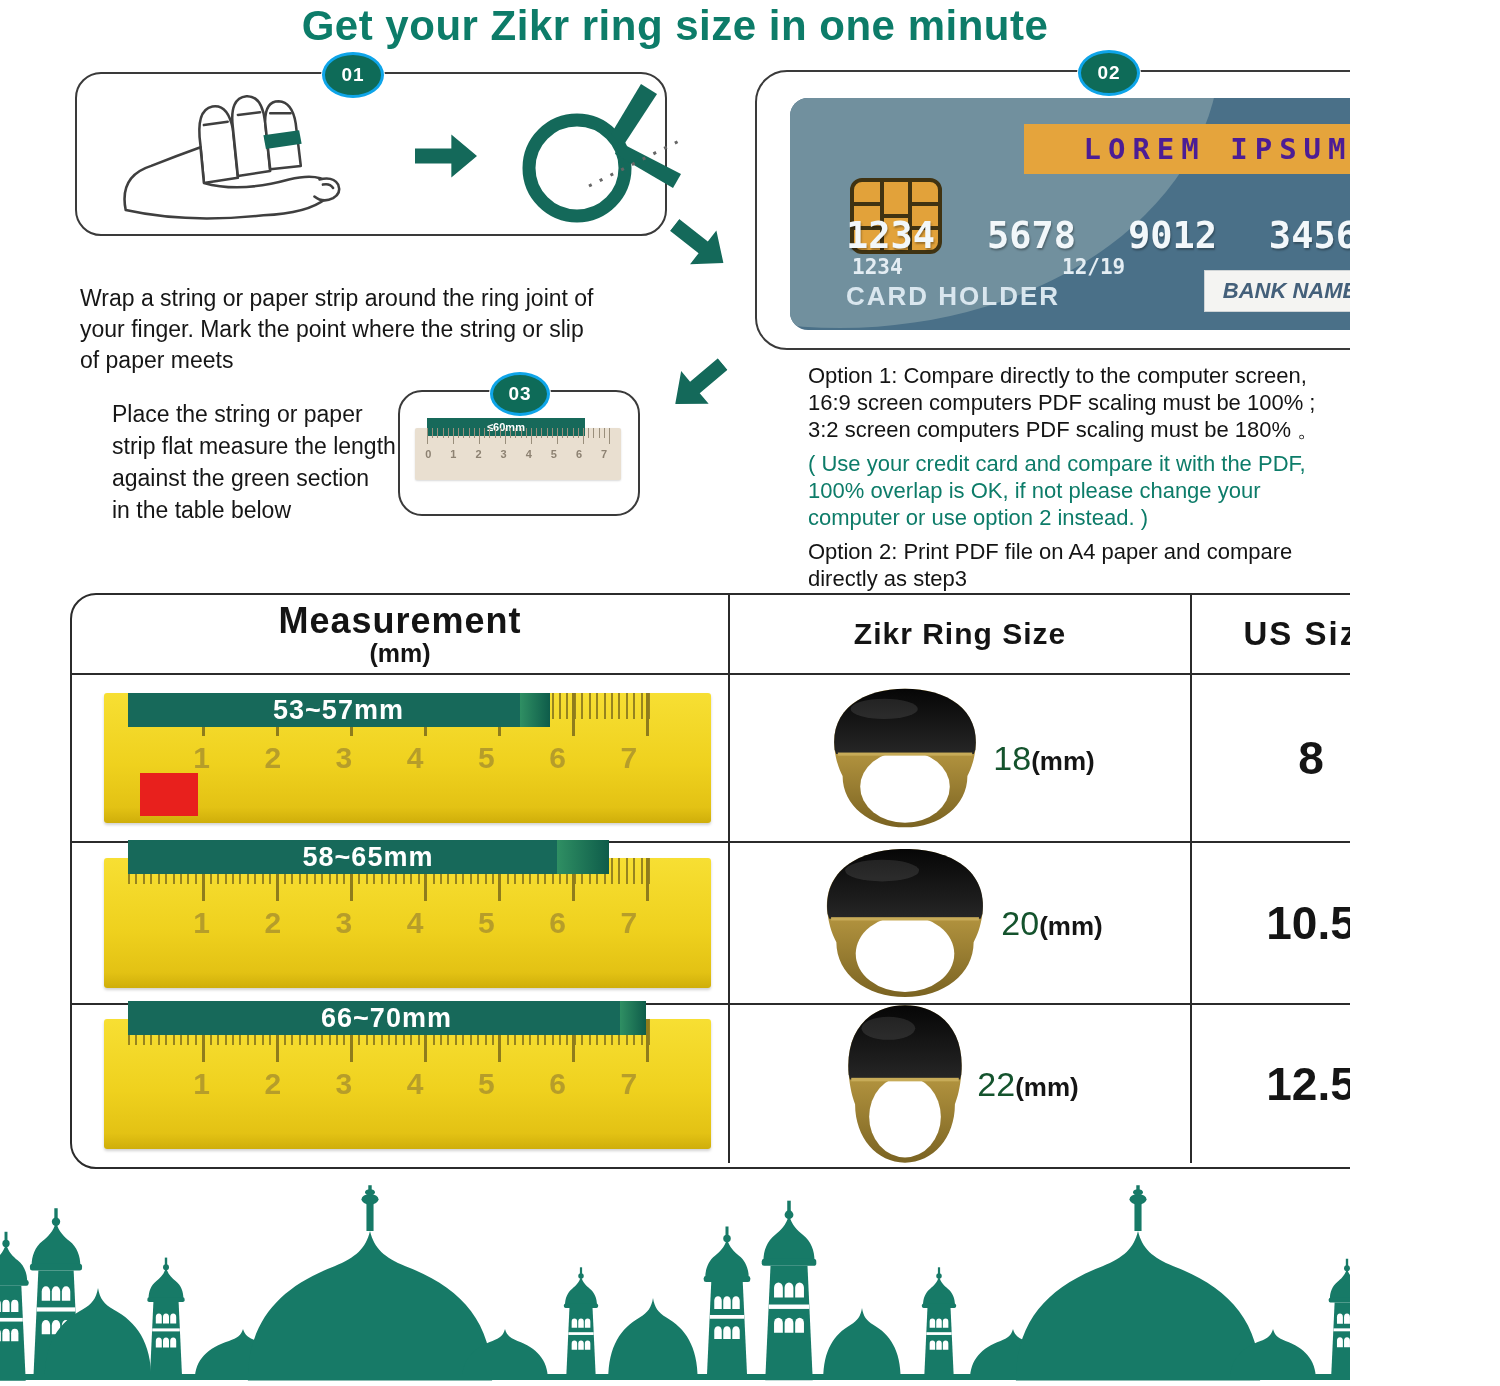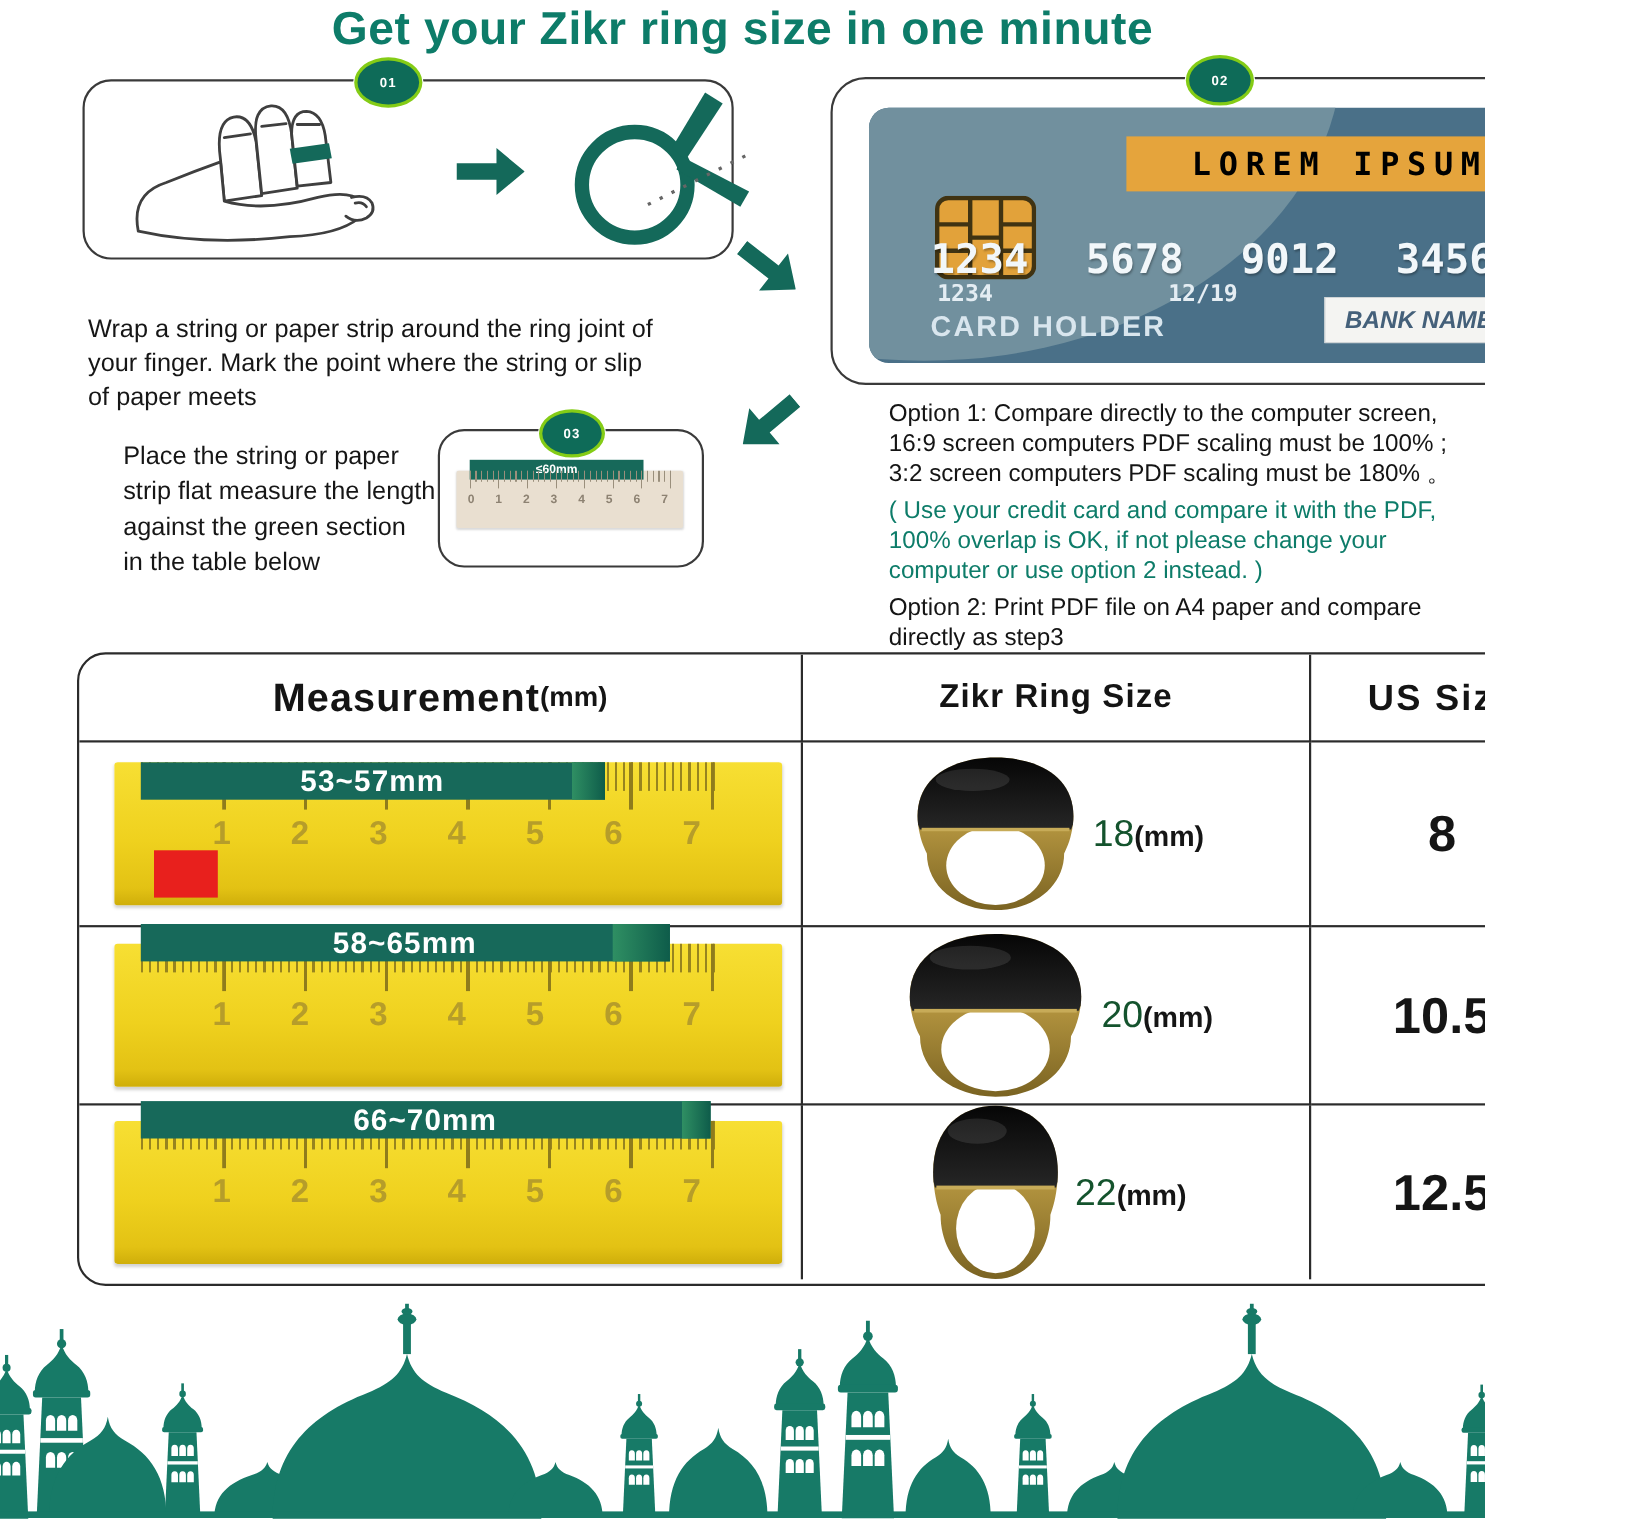--- a/index.html
+++ b/index.html
@@ -3,22 +3,22 @@
 <meta charset="utf-8">
 <style>
   html,body{margin:0;padding:0;background:#fff;}
   .page{position:relative;width:1350px;height:1386px;background:#fff;overflow:hidden;
         font-family:"Liberation Sans",sans-serif;color:#141414;}
   .title{position:absolute;top:2px;left:0;width:100%;text-align:center;
          font-size:42px;font-weight:800;letter-spacing:.5px;color:var(--teal,#0D7C69);}
   
   .panel{position:absolute;border:2px solid #3a3a3a;border-radius:28px;background:#fff;}
   .badge{position:absolute;width:56px;height:40px;border-radius:50%;
-         background:var(--badge-green,#0E6B58);border:3px solid #84cc16;
-         box-shadow:0 0 0 1px #fff;color:#fff;font-weight:bold;font-size:12px;
+         background:var(--badge-green,#0E6B58);border:3px solid #0ea5e9;
+         box-shadow:0 0 0 1px #fff;color:#fff;font-weight:bold;font-size:19px;
          letter-spacing:1px;display:flex;align-items:center;justify-content:center;z-index:5;}
   #panel1{left:75px;top:72px;width:588px;height:160px;border-radius:26px;}
   #badge1{left:322px;top:52px;}
   #panel2{left:755px;top:70px;width:690px;height:276px;border-radius:32px;}
   #badge2{left:1078px;top:50px;}
   #panel3{left:398px;top:390px;width:238px;height:122px;border-radius:24px;}
   #badge3{left:490px;top:372px;width:54px;height:38px;}
   .cap{position:absolute;font-size:23px;line-height:31px;font-weight:500;color:#161616;}
   #cap1{left:80px;top:241px;margin-top:42px;}
   #cap3{left:80px;top:398px;line-height:32px;margin-left:32px;}
@@ -31,21 +31,21 @@
   #hand{position:absolute;left:16px;top:12px;}
   #loop{position:absolute;left:400px;top:6px;}
   
   .card{position:absolute;left:33px;top:26px;width:622px;height:232px;border-radius:18px;
         background:var(--card-blue,#4A7088);overflow:hidden;}
   .card .sheen{position:absolute;left:-330px;top:-330px;width:760px;height:560px;border-radius:50%;
         background:var(--card-blue-light,#71909E);}
   .card .banner{position:absolute;left:234px;right:0;top:26px;height:50px;
         background:var(--card-orange,#E5A43C);display:flex;align-items:center;justify-content:center;}
   .card .banner span{font-family:"DejaVu Sans Mono",monospace;font-weight:bold;font-size:29px;
-        letter-spacing:7px;color:#000000;}
+        letter-spacing:7px;color:#4c1d95;}
   .chip{position:absolute;left:60px;top:80px;}
   .cardnum{position:absolute;left:56px;top:116px;width:512px;display:flex;justify-content:space-between;
         font-family:"DejaVu Sans Mono",monospace;font-weight:bold;font-size:37px;color:#f2f7fa;
         text-shadow:1px 2px 2px rgba(0,0,0,.30);}
   .cardsub{position:absolute;top:157px;font-family:"DejaVu Sans Mono",monospace;font-weight:bold;
         font-size:21px;color:#e4edf3;}
   #sub1{left:62px;} #sub2{left:272px;}
   .holder{position:absolute;left:56px;bottom:18px;font-size:26px;font-weight:bold;
         letter-spacing:2px;color:#d9e6ee;}
   .bank{position:absolute;right:36px;bottom:18px;width:172px;height:42px;background:#f4f4f2;
@@ -68,21 +68,21 @@
   .miniruler .mnums{position:absolute;left:12px;top:20px;width:182px;display:flex;
         justify-content:space-between;font-size:11px;color:#8d8272;font-weight:bold;}
   .miniruler .mnums span{display:inline-block;transform:translateX(-30%);}
   
   .sizetable{position:absolute;left:70px;top:593px;width:1362px;height:572px;
         border:2px solid #2b2b2b;border-radius:26px;overflow:hidden;display:grid;
         grid-template-columns:658px 462px 238px;grid-template-rows:80px 168px 162px 158px;background:#fff;}
   .c{border-right:2px solid #2b2b2b;border-bottom:2px solid #2b2b2b;display:flex;
         align-items:center;justify-content:center;position:relative;}
   .c.lc{border-right:none;} .c.lr{border-bottom:none;}
-  .h1{display:flex;flex-direction:row;align-items:center;line-height:1.05;}
+  .h1{display:flex;flex-direction:column;align-items:center;line-height:1.05;}
   .h1 .a{font-size:36px;font-weight:800;letter-spacing:1px;}
   .h1 .b{font-size:25px;font-weight:700;}
   .h2{font-size:30px;font-weight:800;letter-spacing:1px;}
   .h3{font-size:33px;font-weight:800;letter-spacing:2px;}
   
   .ruler{position:relative;width:607px;height:130px;margin-left:14px;
         background:linear-gradient(#f7df33,#efd11e 55%,#e3c214 88%,#cfae0a);
         border-radius:3px;box-shadow:0 2px 3px rgba(0,0,0,.18);}
   .tminor{position:absolute;top:0;left:24px;width:526px;height:26px;
         background:repeating-linear-gradient(90deg,#97841f 0,#97841f 2px,transparent 2px,transparent 7.43px);}

